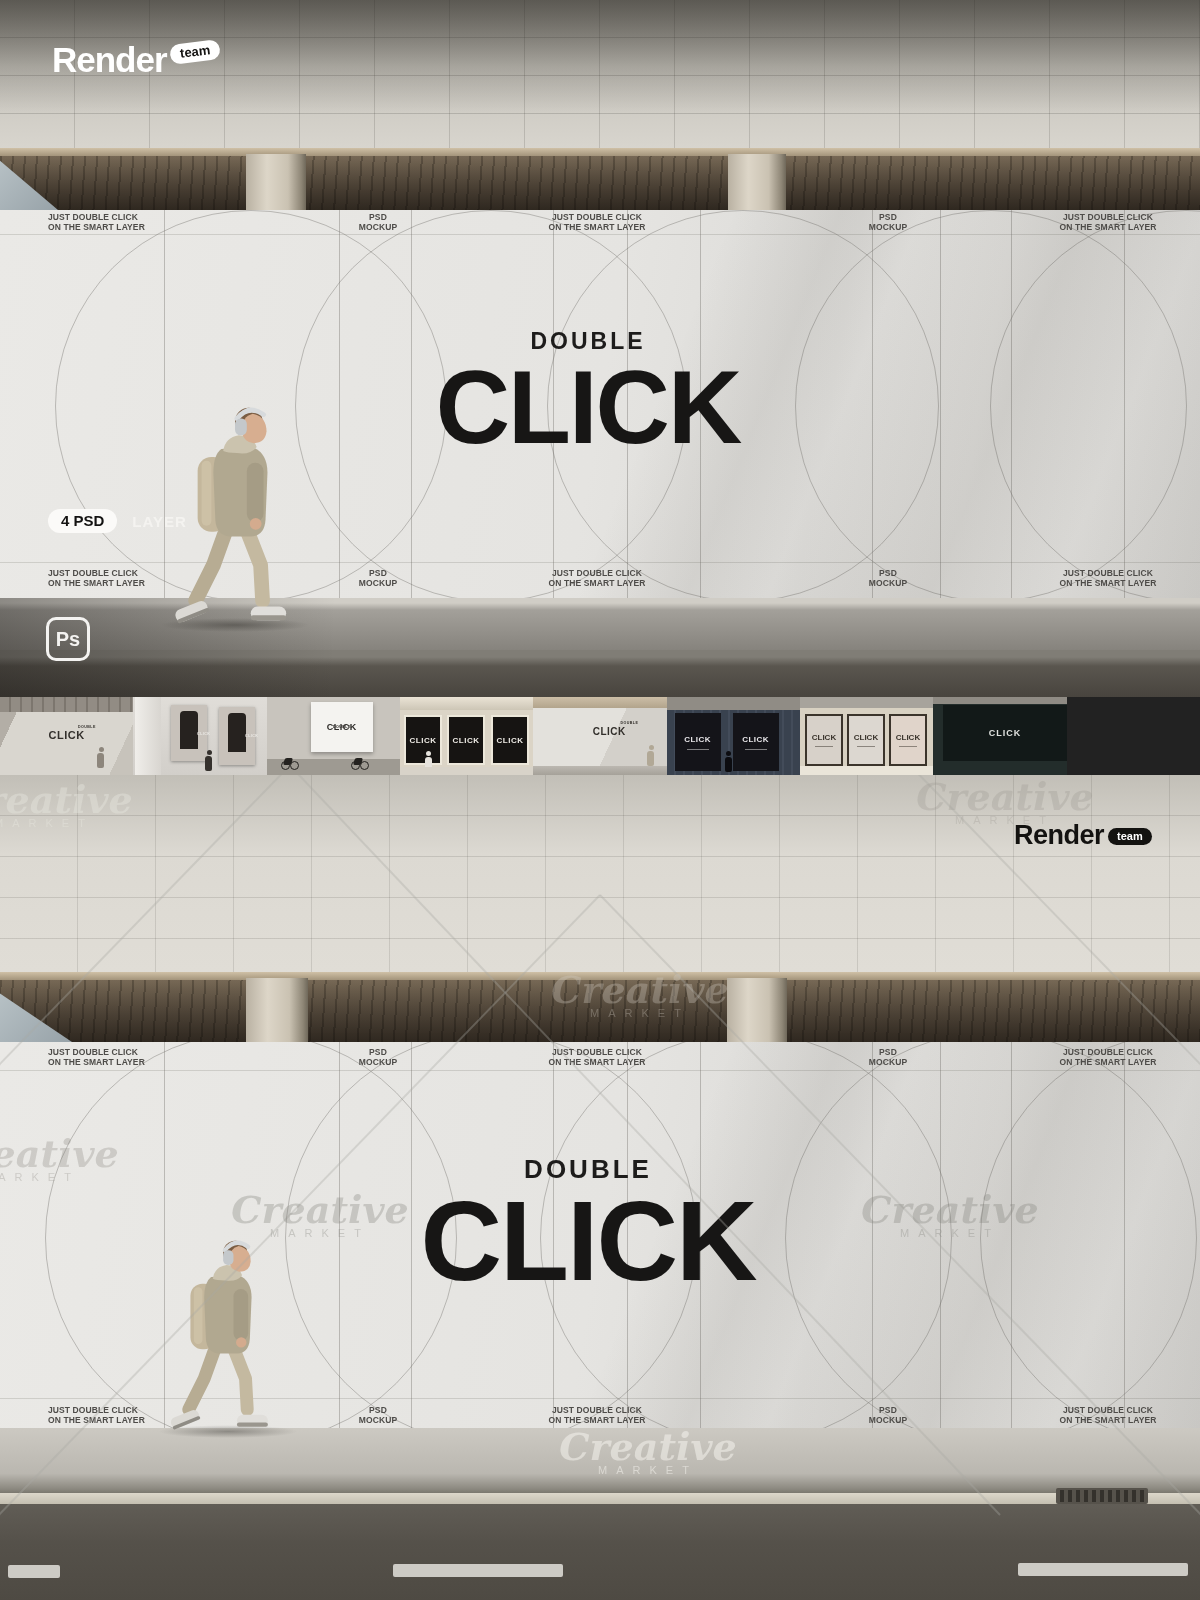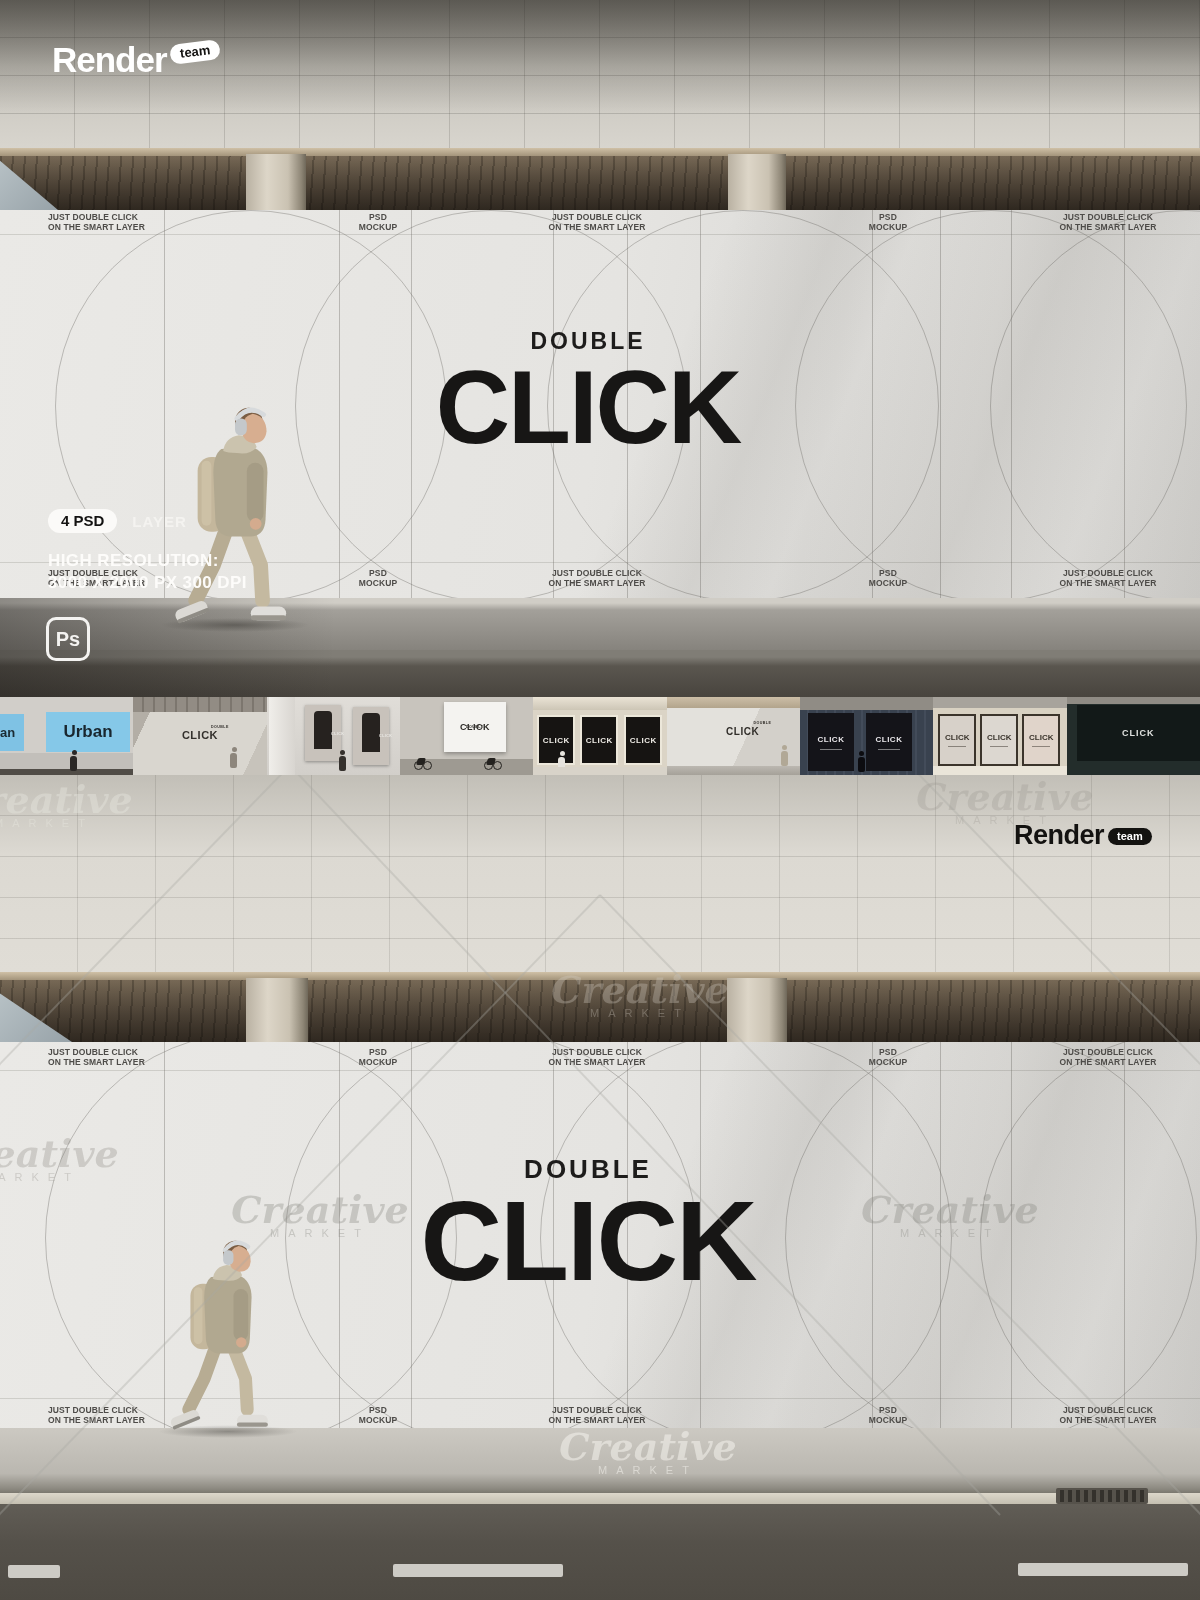--- a/index.html
+++ b/index.html
@@ -265,33 +265,24 @@
       <use href="#man"></use>
     </svg>
 
     <div class="logo-light">
       <span class="lg">Render</span><span class="pill">team</span>
     </div>
     <div class="files-row">
       <span class="files-pill">4 PSD</span>
       <span class="files-lbl">LAYER</span>
     </div>
-    <div class="res">
-      <div>HIGH RESOLUTION:</div>
-      <div>3000 X 2000 PX 300 DPI</div>
-    </div>
     <div class="ps-badge">Ps</div>
   </section>
 
   <section class="strip">
-    <div class="th tA">
-      <div class="pA">an</div>
-      <div class="pB">Urban</div>
-      <div class="mp" style="left:70px;bottom:4px;background:#2b2826;"></div>
-    </div>
     <div class="th tB">
       <div class="beams"></div>
       <div class="txt">
         <span class="tinytxt">DOUBLE</span><br>
         <span class="c">CLICK</span>
       </div>
       <div class="mp" style="left:97px;bottom:7px;background:#8d867c;"></div>
     </div>
     <div class="th tC">
       <div class="pl"></div>

